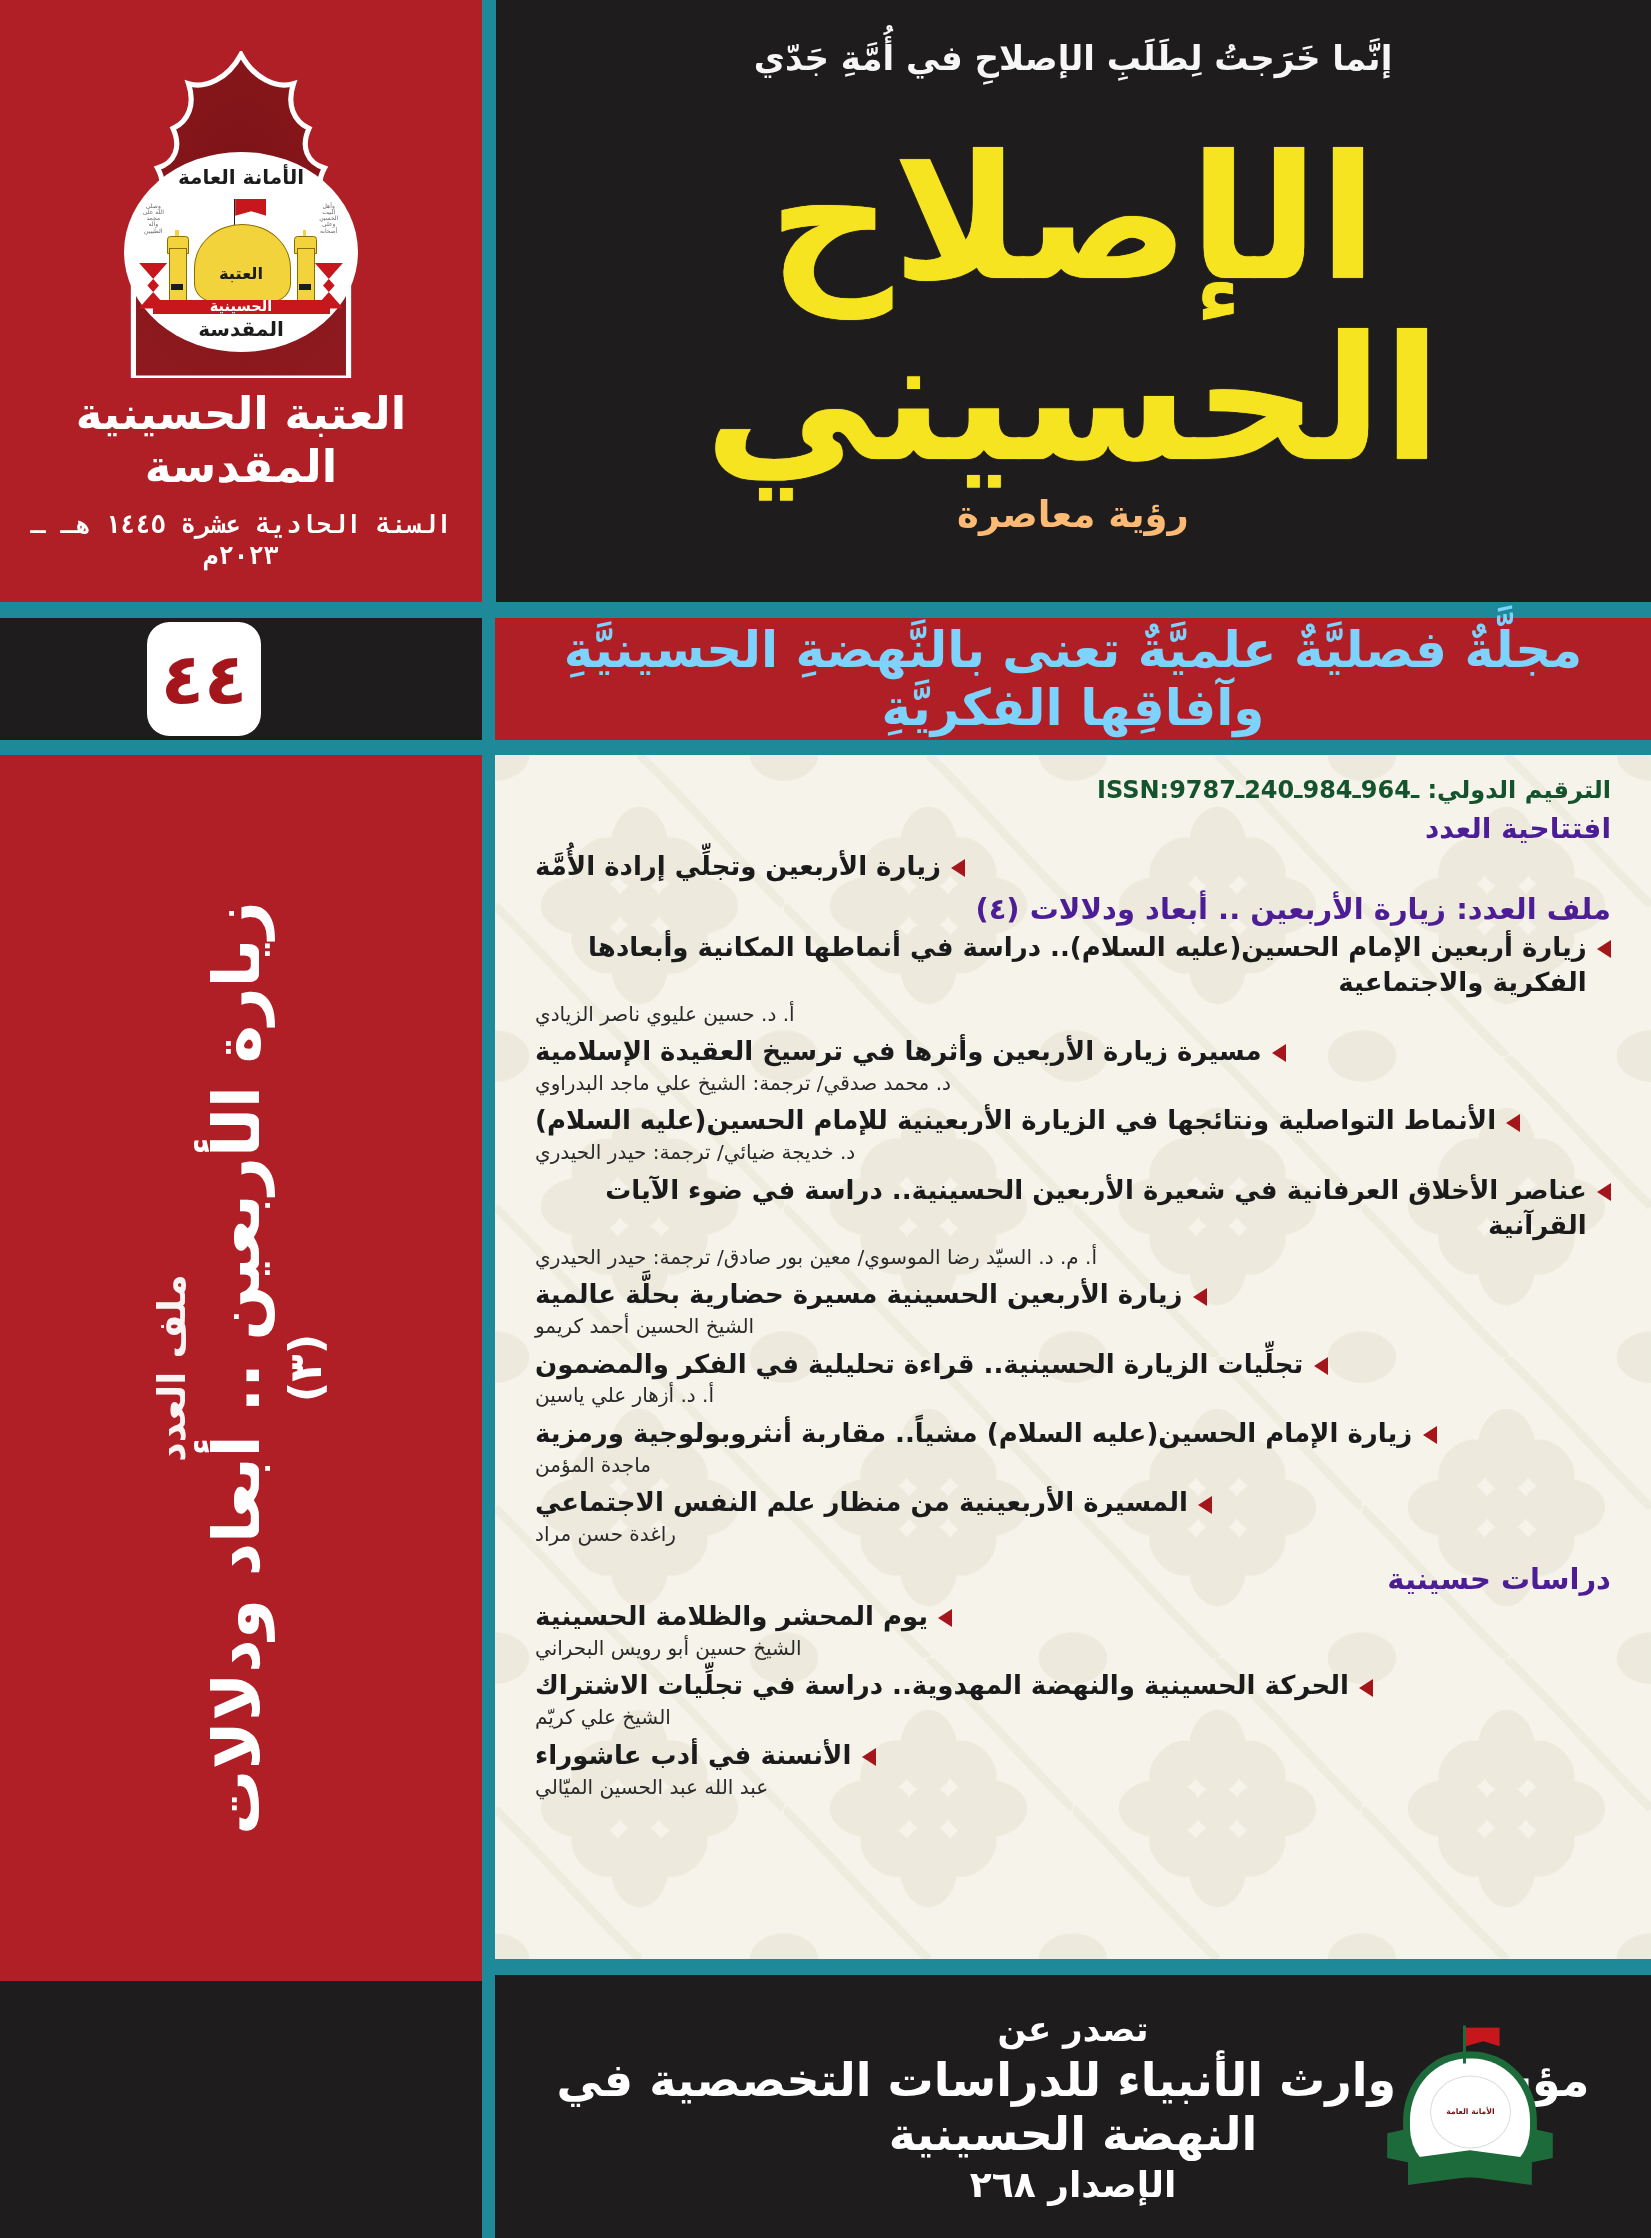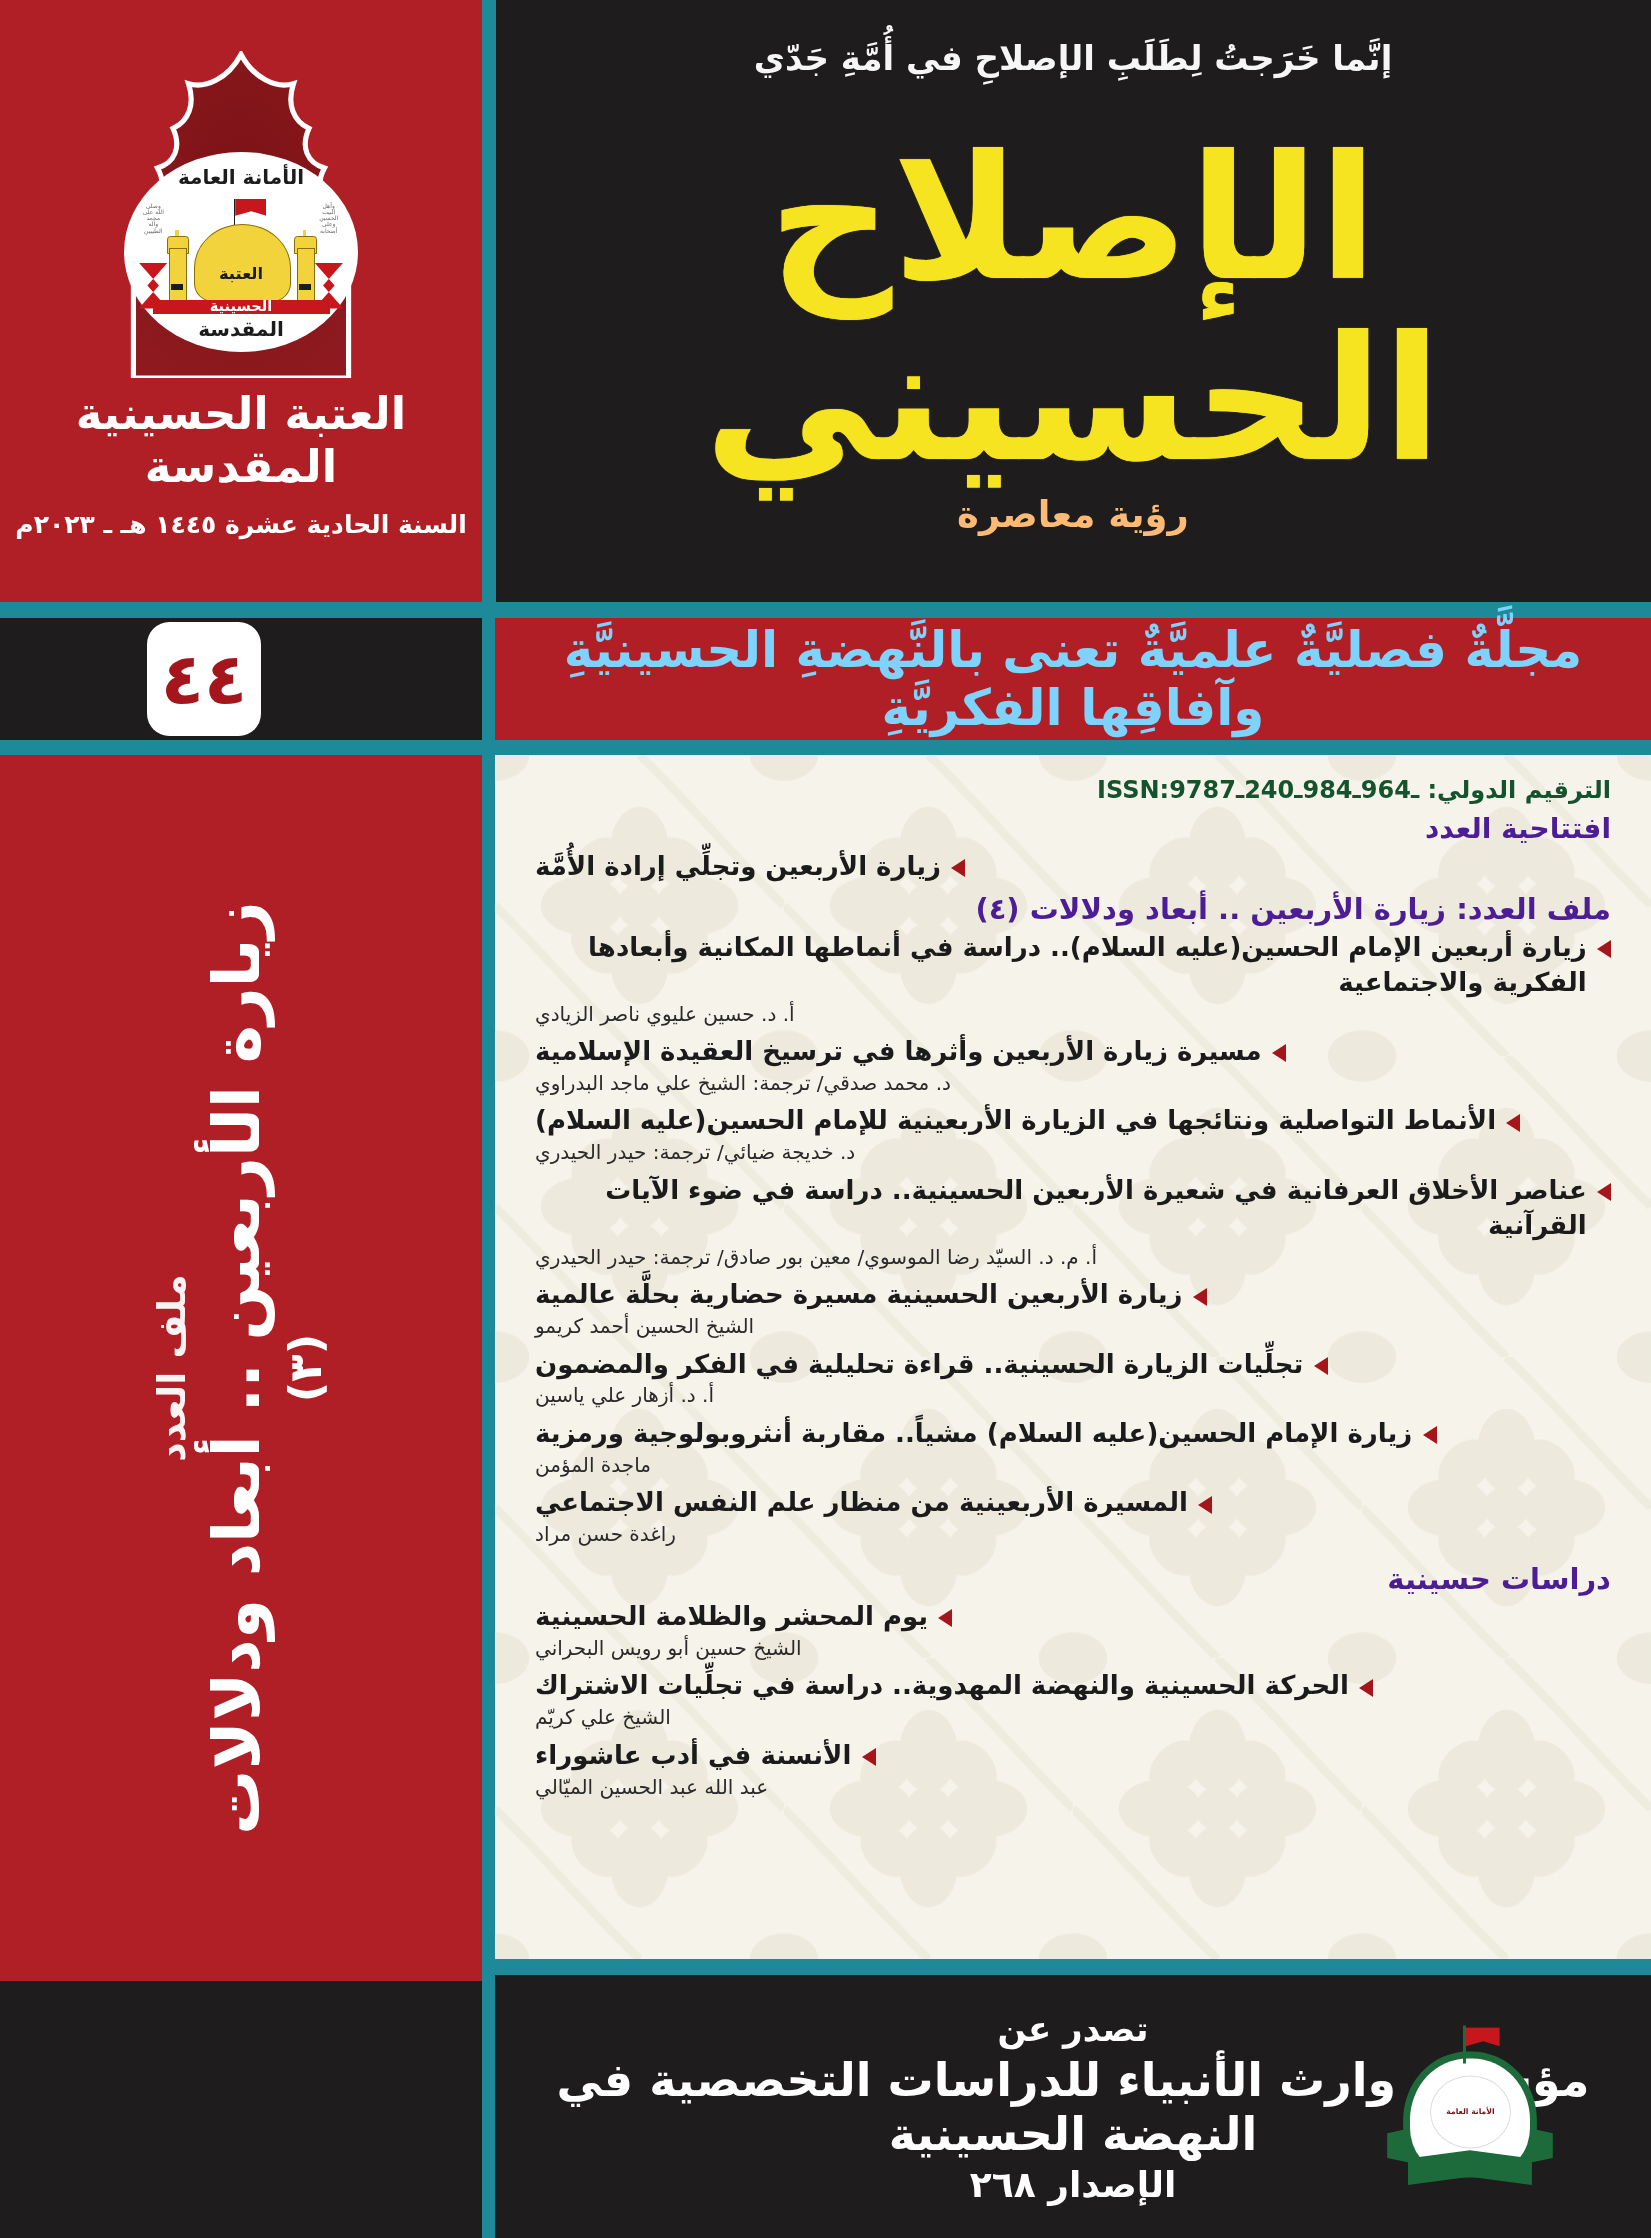--- a/index.html
+++ b/index.html
@@ -86,21 +86,21 @@
     line-height:1.05;text-align:center;
   }
   .badge-micro-l{left:8.6px;}
   .badge-micro-r{right:8.6px;}
 
   .org-calli{
     margin-top:8.6px;color:#ffffff;font-size:45px;font-weight:bold;
     text-align:center;letter-spacing:-0.9px;
   }
   .year-line{
-    margin-top:17px;color:#ffffff;font-size:25px;font-weight:bold;text-align:center;
+    margin-top:17px;color:#ffffff;font-size:25px;font-weight:bold;text-align:center;font-family:Liberation Mono, monospace;
   }
 
   
   .masthead{
     position:absolute;left:495px;top:0;right:0;height:602px;
     background:#1e1c1c;
     display:flex;flex-direction:column;align-items:center;justify-content:flex-start;
     box-sizing:border-box;padding-top:38px;gap:32px;
   }
   .hadith{

